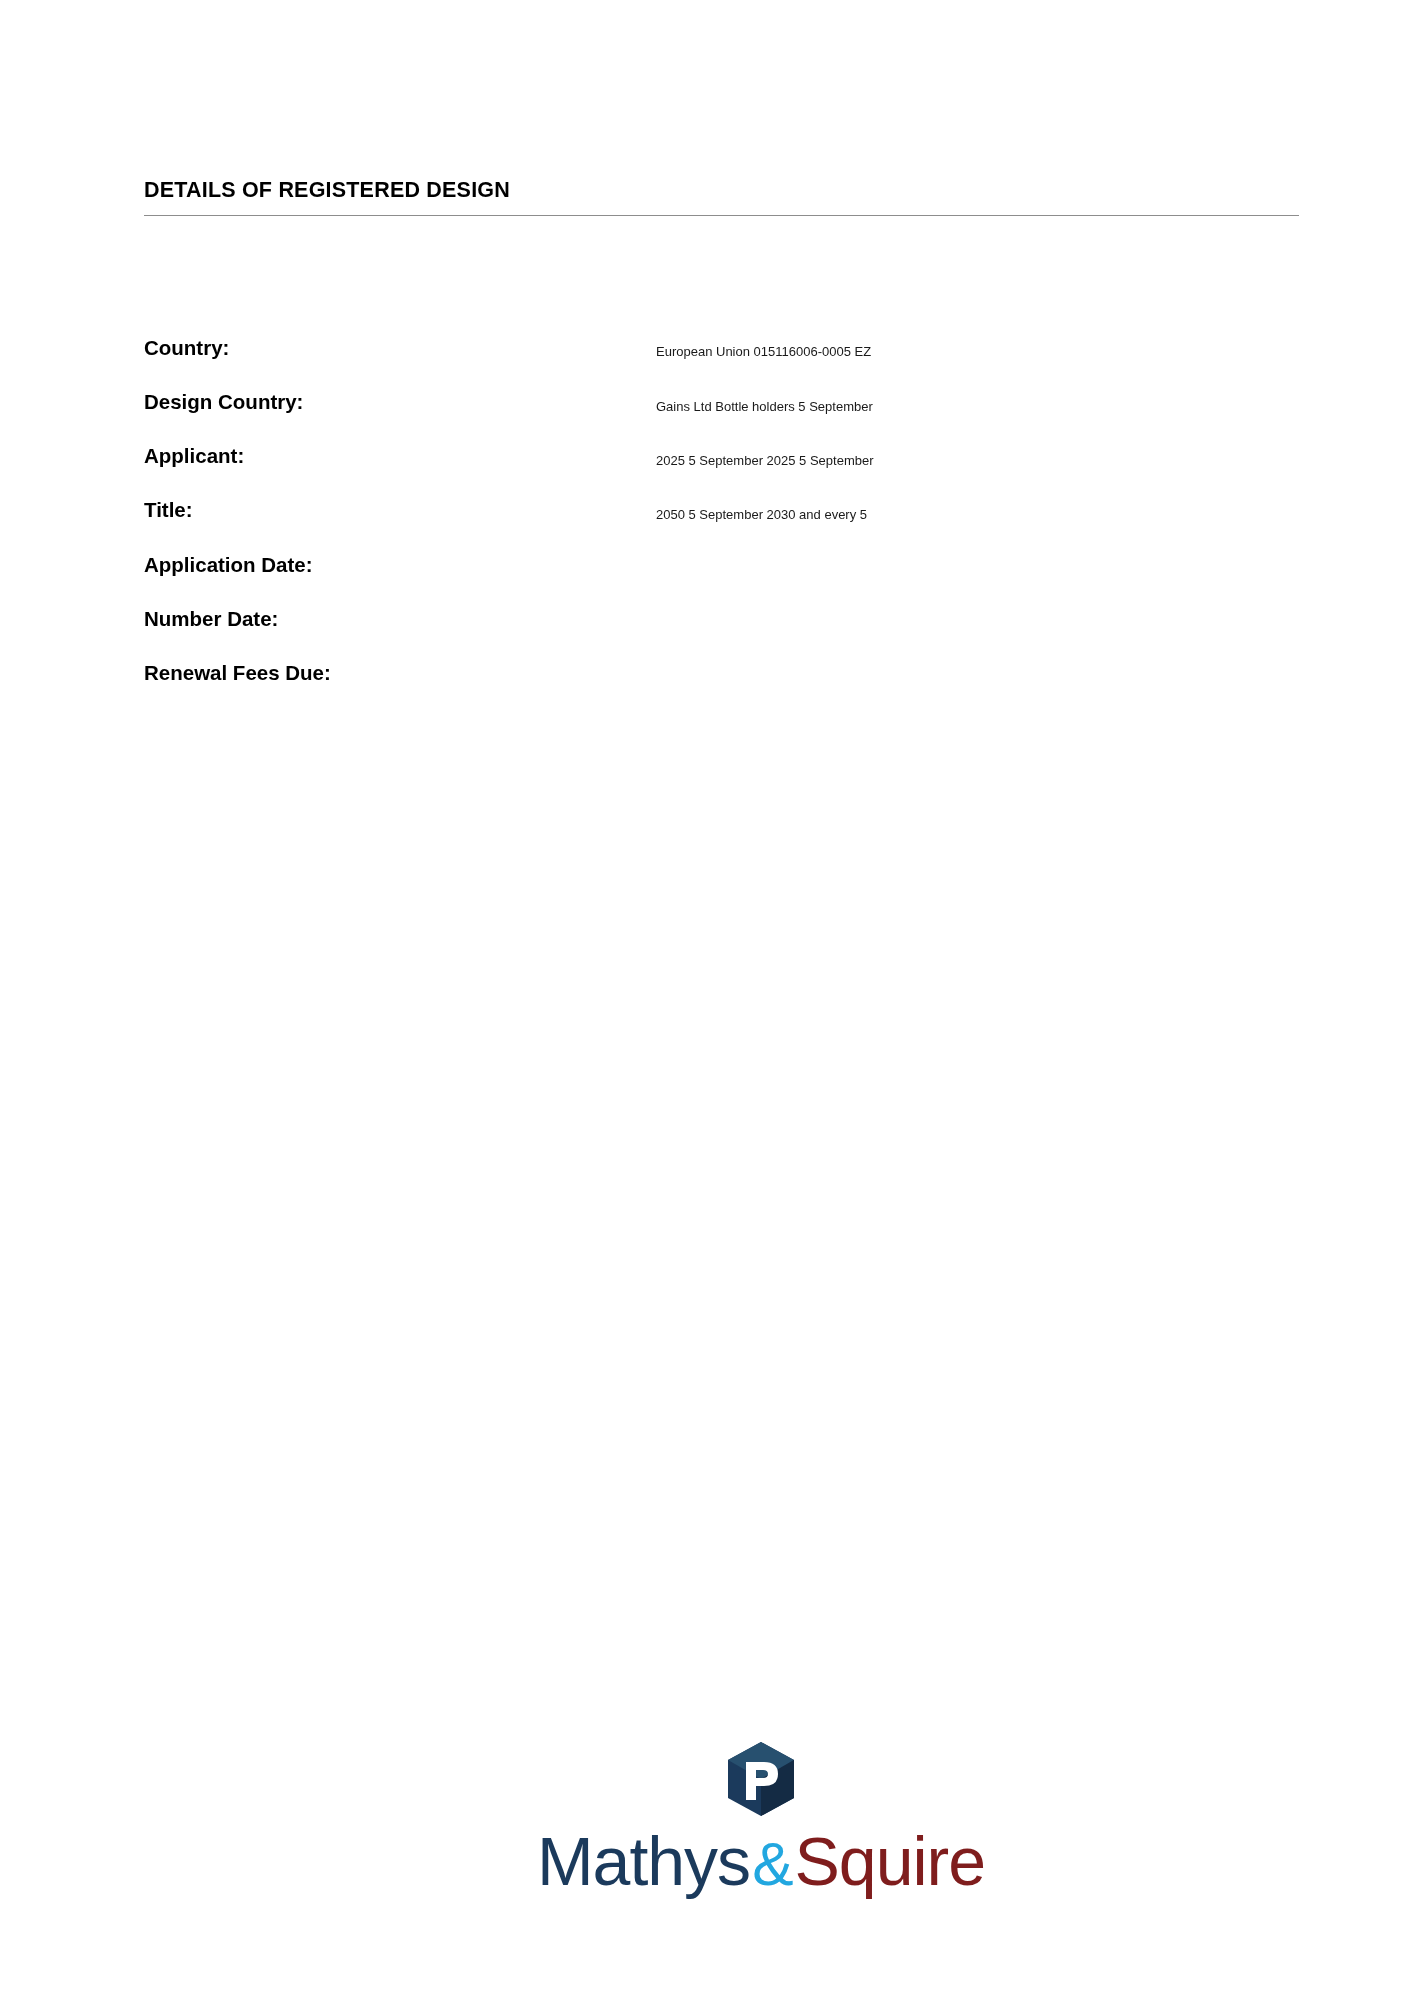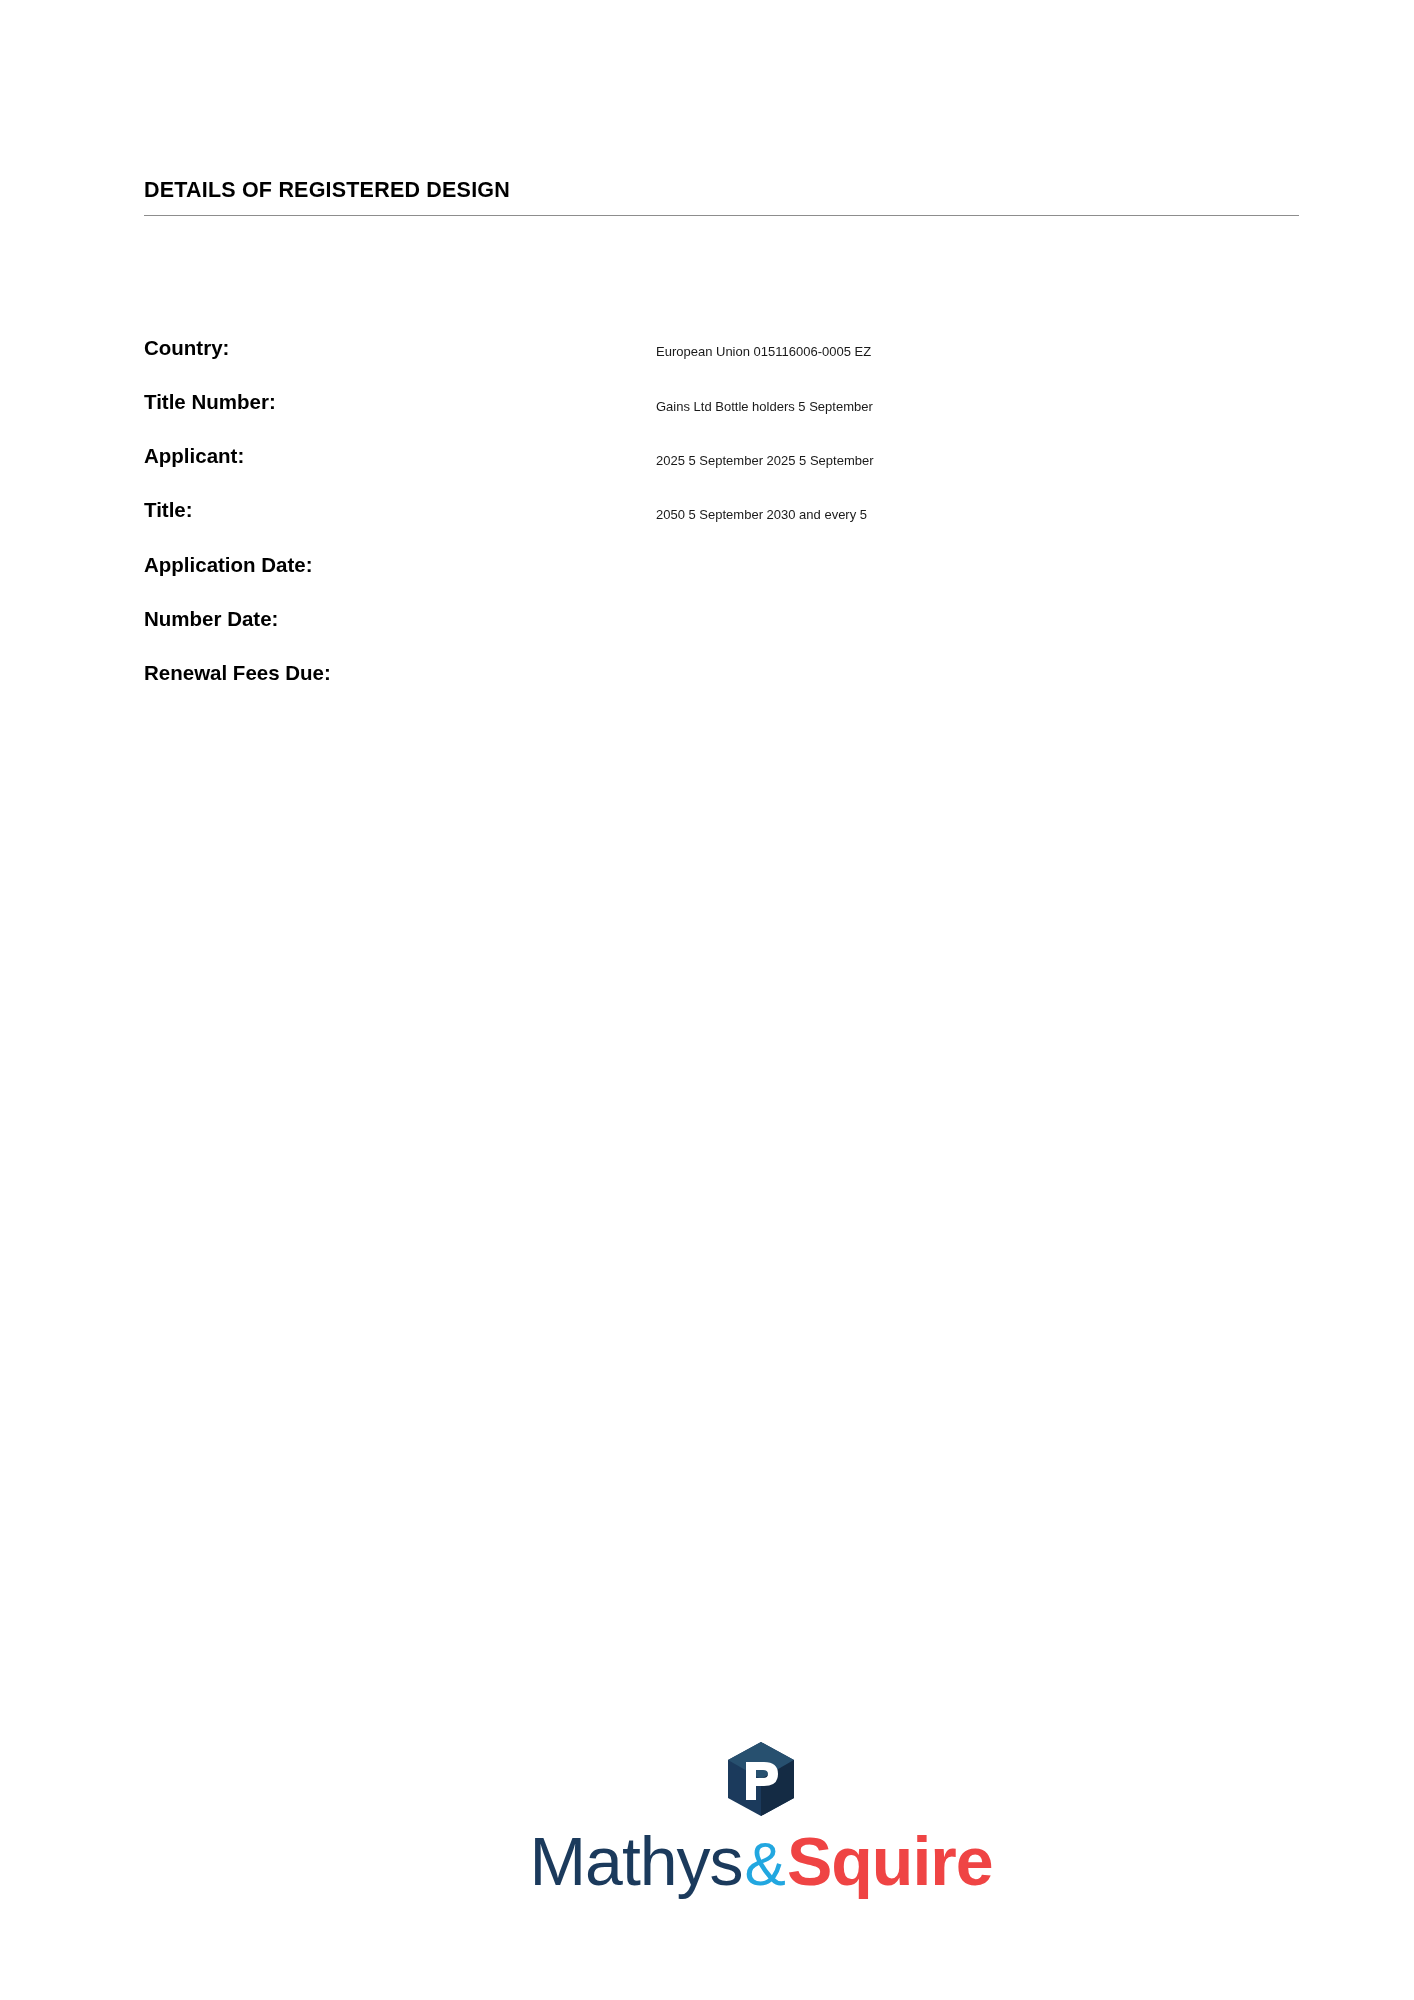--- a/index.html
+++ b/index.html
@@ -105,40 +105,40 @@
     color: #1b3a5c;
     font-weight: 400;
   }
   .logo-amp {
     color: #22a7e0;
     font-weight: 400;
     font-size: 62px;
     padding: 0 2px;
   }
   .logo-squire {
-    color: #ef4444;
-    font-weight: 700;
+    color: #7f1d1d;
+    font-weight: 400;
   }
 </style>
 </head>
 <body>
 
 <div class="page">
 
   <div class="doc-heading">DETAILS OF REGISTERED DESIGN</div>
 
   <div class="details-block">
 
     <div class="detail-row">
       <div class="detail-label">Country:</div>
       <div class="detail-value">European Union 015116006-0005 EZ</div>
     </div>
 
     <div class="detail-row">
-      <div class="detail-label">Title Number:</div>
+      <div class="detail-label">Design Country:</div>
       <div class="detail-value">Gains Ltd Bottle holders 5 September</div>
     </div>
 
     <div class="detail-row">
       <div class="detail-label">Applicant:</div>
       <div class="detail-value">2025 5 September 2025 5 September</div>
     </div>
 
     <div class="detail-row">
       <div class="detail-label">Title:</div>

